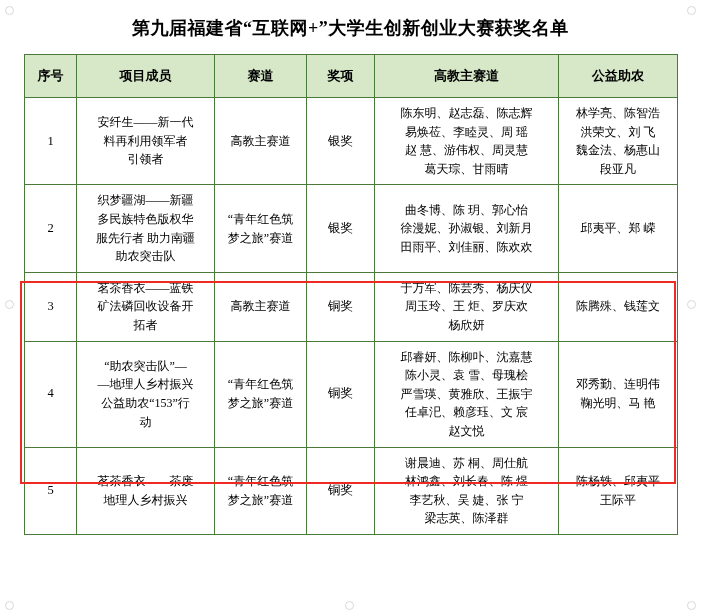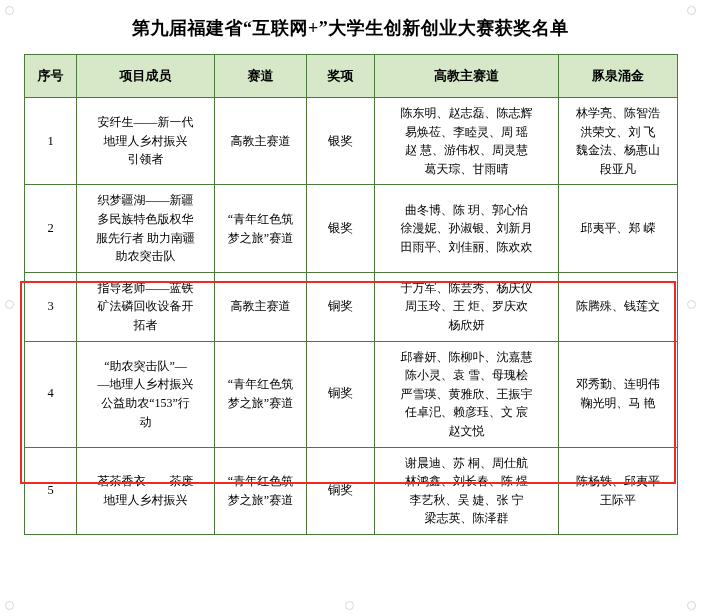--- a/index.html
+++ b/index.html
@@ -135,29 +135,29 @@
         <col class="col-members">
         <col class="col-teacher">
       </colgroup>
       <thead>
         <tr>
           <th>序号</th>
           <th>项目成员</th>
           <th>赛道</th>
           <th>奖项</th>
           <th>高教主赛道</th>
-          <th>豚泉涌金</th>
+          <th>公益助农</th>
         </tr>
       </thead>
       <tbody>
         <tr>
           <td class="cell-no">1</td>
           <td class="cell-name">
               <span class="cell-text">安纤生——新一代
-地理人乡村振兴
+料再利用领军者
 引领者</span>
             </td>
           <td class="cell-track">
               <span class="cell-text">高教主赛道</span>
             </td>
           <td class="cell-prize">银奖</td>
           <td class="cell-members">
               <span class="cell-text">陈东明、赵志磊、陈志辉
 易焕莅、李睦灵、周 瑶
 赵  慧、游伟权、周灵慧
@@ -188,21 +188,21 @@
 徐漫妮、孙淑银、刘新月
 田雨平、刘佳丽、陈欢欢</span>
             </td>
           <td class="cell-teacher">
               <span class="cell-text">邱夷平、郑  嵘</span>
             </td>
         </tr>
         <tr>
           <td class="cell-no">3</td>
           <td class="cell-name">
-              <span class="cell-text">指导老师——蓝铁
+              <span class="cell-text">茗茶香衣——蓝铁
 矿法磷回收设备开
 拓者</span>
             </td>
           <td class="cell-track">
               <span class="cell-text">高教主赛道</span>
             </td>
           <td class="cell-prize">铜奖</td>
           <td class="cell-members">
               <span class="cell-text">于万军、陈芸秀、杨庆仪
 周玉玲、王  炬、罗庆欢

